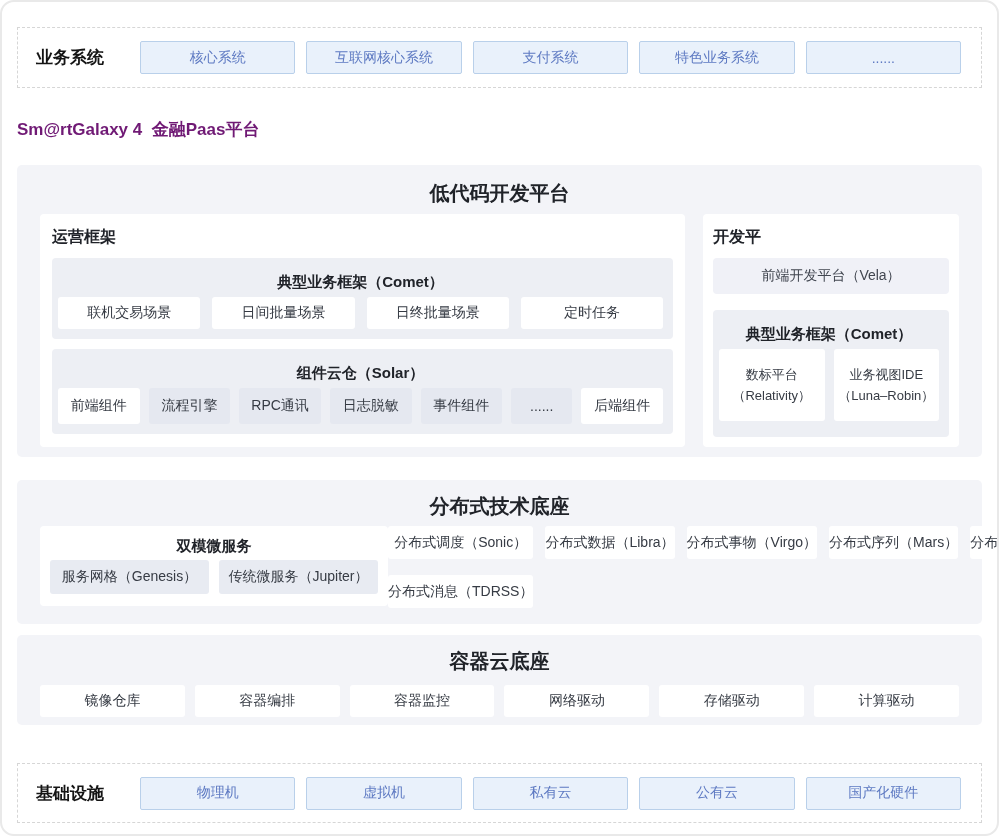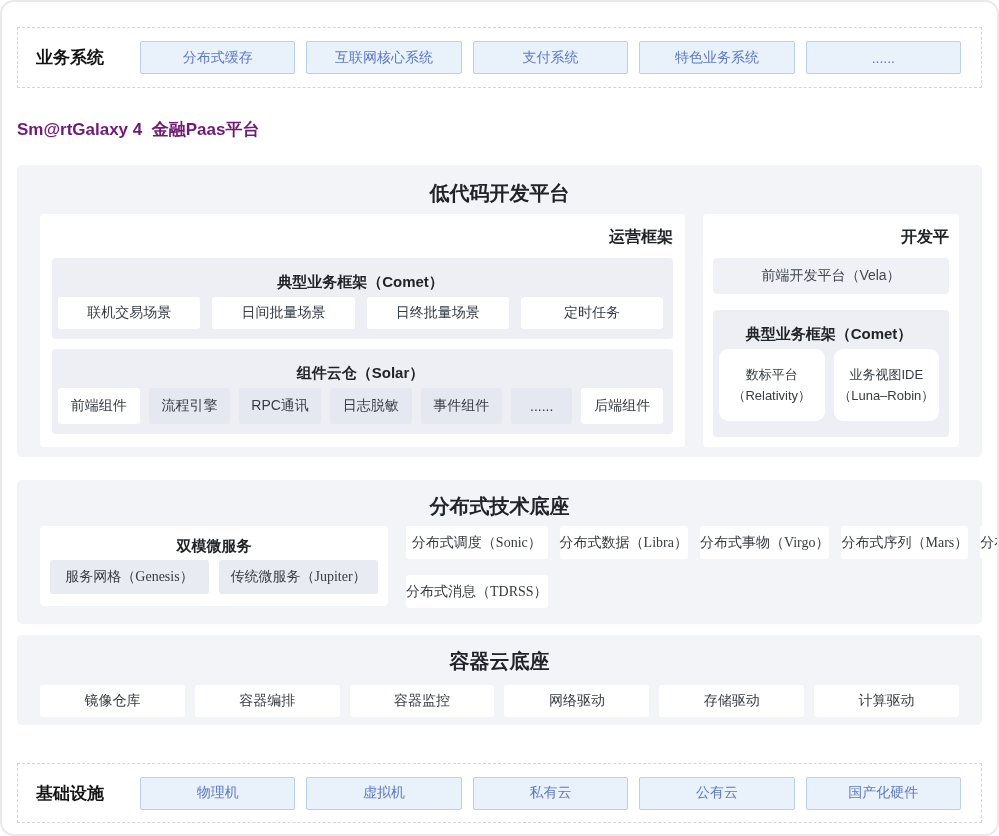--- a/index.html
+++ b/index.html
@@ -83,21 +83,21 @@
   .panel-container { height: 90px; margin-top: 11px; }
   .panel-container .panel-title { padding-top: 13px; height: 37px; }
 
   .lowcode-body { display: flex; gap: 18px; margin-top: 10px; }
 
   .card {
     background: #fff;
     border-radius: 4px;
   }
   .card-title {
-    text-align: right;
+    text-align: left;
     font-size: 16px;
     font-weight: bold;
     color: #202329;
     height: 44px;
     line-height: 46px;
   }
   .ops-card { flex: 1; height: 233px; padding: 0 12px; }
   .dev-card { flex: 0 0 256px; height: 233px; padding: 0 10px; }
 
   .subsection {
@@ -143,32 +143,32 @@
     display: flex;
     align-items: center;
     justify-content: center;
   }
   .dev-comet { margin-top: 16px; height: 127px; }
   .dev-chip-row { display: flex; gap: 9px; }
   .dev-chip {
     flex: 1;
     height: 72px;
     background: #fff;
-    border-radius: 9px;
+    border-radius: 3px;
     font-size: 13px;
     color: #363b44;
     display: flex;
     flex-direction: column;
     align-items: center;
     justify-content: center;
     line-height: 21px;
     text-align: center;
   }
 
-  .distributed-body { display: flex; gap: 18px; margin-top: 9px; font-family: Liberation Serif, serif; }
+  .distributed-body { display: flex; margin-top: 9px; }
   .dual-card {
     flex: 0 0 348px;
     height: 80px;
     background: #fff;
     border-radius: 4px;
     padding: 6px 10px 0 10px;
   }
   .dual-title {
     text-align: center;
     font-size: 15px;
@@ -225,21 +225,21 @@
   .infra-row { margin-top: 38px; height: 60px; }
 </style>
 </head>
 <body>
 
 <div class="page">
 
   <div class="dashed-row">
     <div class="row-label">业务系统</div>
     <div class="pill-row">
-      <div class="pill">分布式缓存</div>
+      <div class="pill">核心系统</div>
       <div class="pill">互联网核心系统</div>
       <div class="pill">支付系统</div>
       <div class="pill">特色业务系统</div>
       <div class="pill">......</div>
     </div>
   </div>
 
   <div class="main-title">Sm@rtGalaxy 4  金融Paas平台</div>
 
   <div class="panel panel-lowcode">

